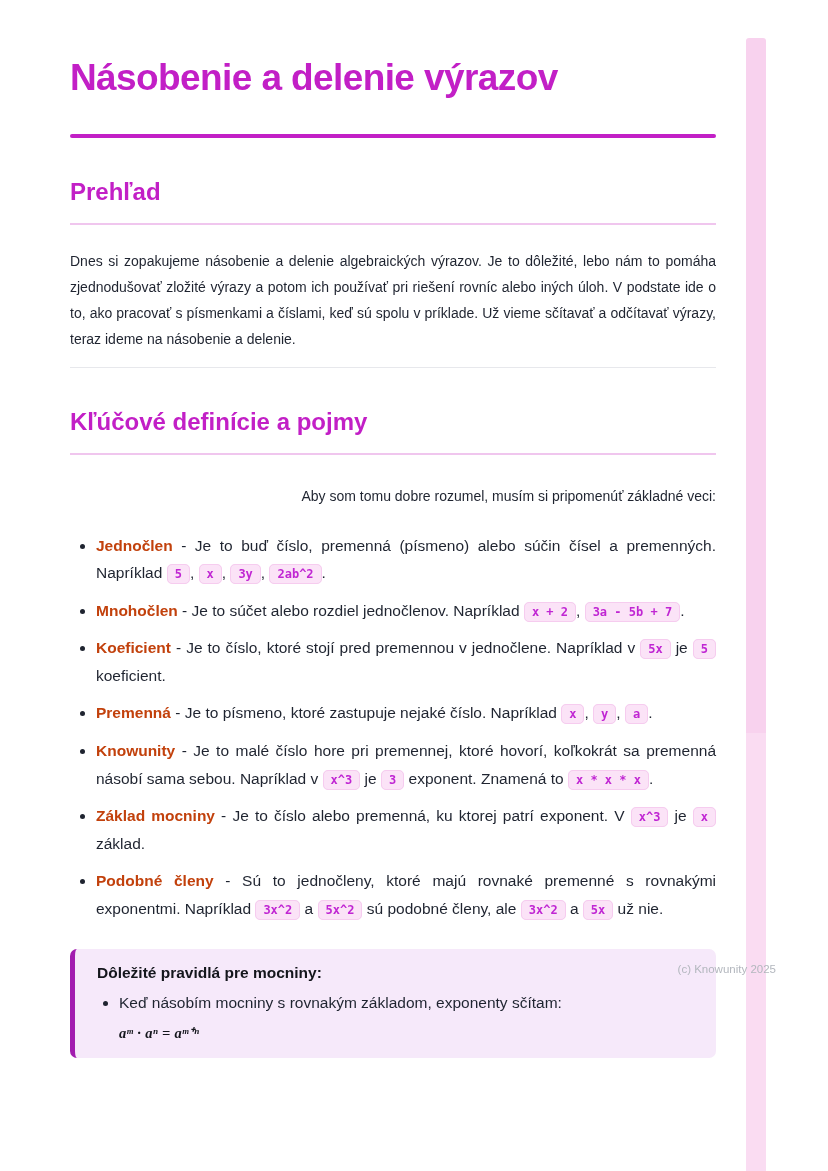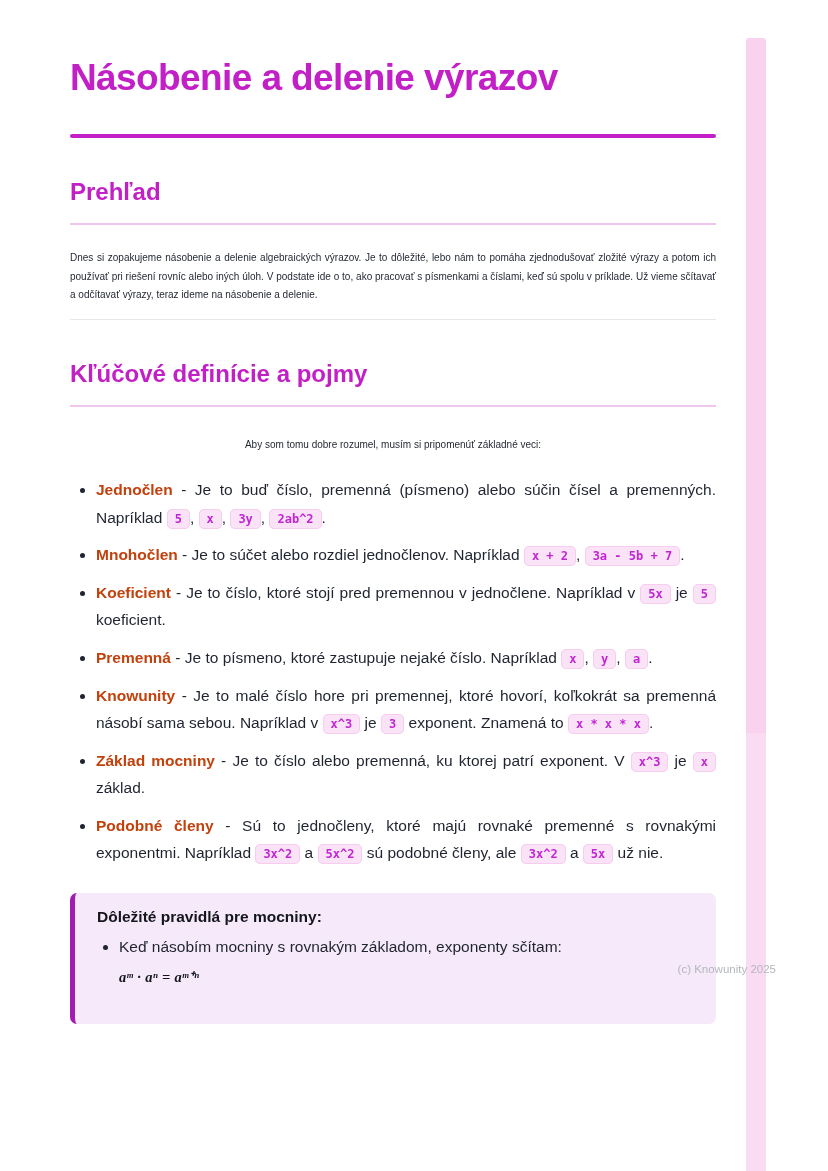--- a/index.html
+++ b/index.html
@@ -25,24 +25,24 @@
   .title-rule { height: 4px; background: var(--accent, #c21fc6); margin-top: 34px; border-radius: 2px; }
 
   .section-heading {
     margin-top: 40px; font-size: 24px; font-weight: 700;
     color: var(--accent, #c21fc6);
     padding-bottom: 17px;
     border-bottom: 2px solid var(--accent-light, #f0c6ee);
   }
 
   .body-text {
-    margin-top: 24px; font-size: 10px; line-height: 1.85;
+    margin-top: 24px; font-size: 14px; line-height: 1.85;
     text-align: justify; color: var(--text, #1f2430);
   }
-  .intro { text-align: center; margin-top: 29px; }
+  .intro { text-align: right; margin-top: 29px; }
 
   .divider { border: none; border-top: 1px solid var(--divider, #e7e8ec); margin-top: 14px; }
 
   ul.definitions { margin-top: 22px; padding-left: 26px; list-style: disc; }
   ul.definitions > li {
     font-size: 15.5px; line-height: 1.78; margin-bottom: 10px;
     text-align: justify; color: var(--text, #1f2430);
   }
   ul.definitions strong { font-weight: 700; color: #c2410c; }
 
@@ -53,21 +53,21 @@
     font-family: "DejaVu Sans Mono", monospace;
     font-weight: 700; font-size: 12px;
     padding: 2px 7px; border-radius: 5px;
   }
 
   .callout {
     margin-top: 26px;
     background: var(--callout-bg, #f6e9fa);
     border-left: 5px solid var(--callout-border, #a21caf);
     border-radius: 7px;
-    padding: 15px 22px 34px 22px;
+    padding: 15px 22px 12px 22px;
   }
   .callout-title { font-size: 15.5px; font-weight: 700; color: #14161c; margin-bottom: 8px; }
   .callout-list { padding-left: 22px; list-style: disc; }
   .callout-list li { font-size: 15.5px; line-height: 1.7; color: var(--text, #1f2430); }
   .formula {
     margin-top: 5px;
     font-family: "Liberation Serif", serif;
     font-style: italic; font-size: 14.5px; color: #14161c;
     letter-spacing: 0.3px;
     font-weight: bold;

